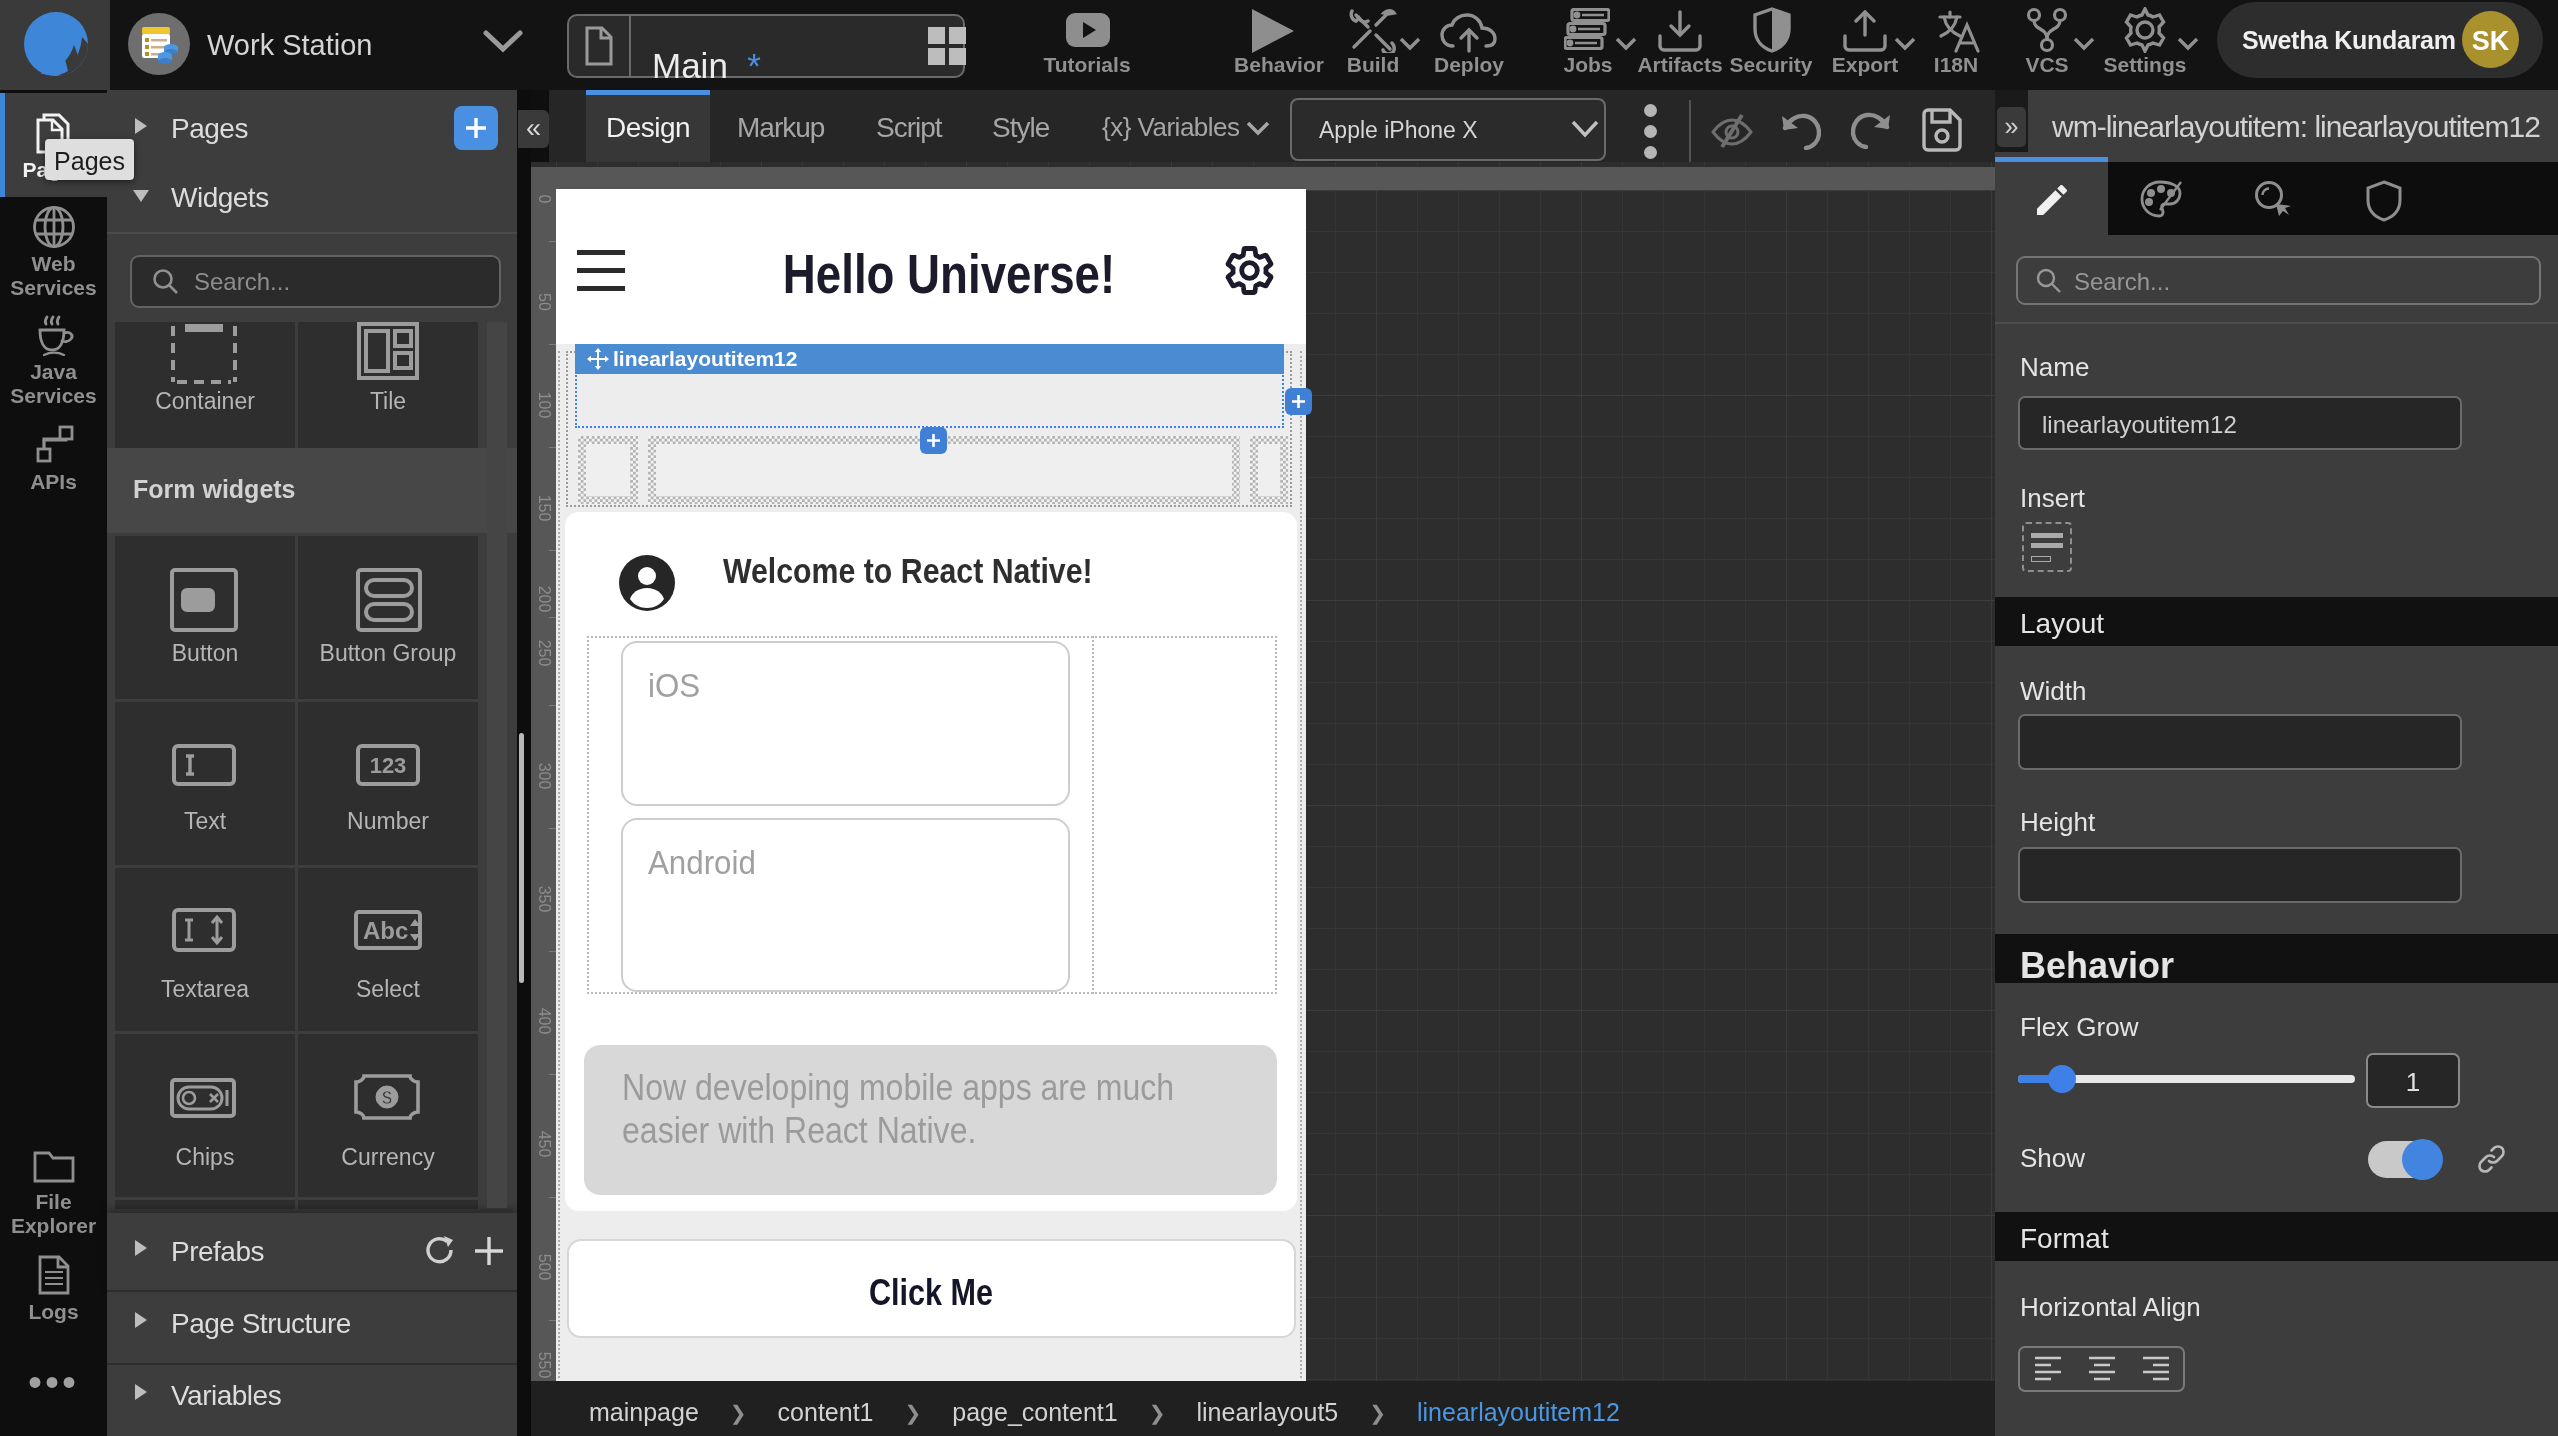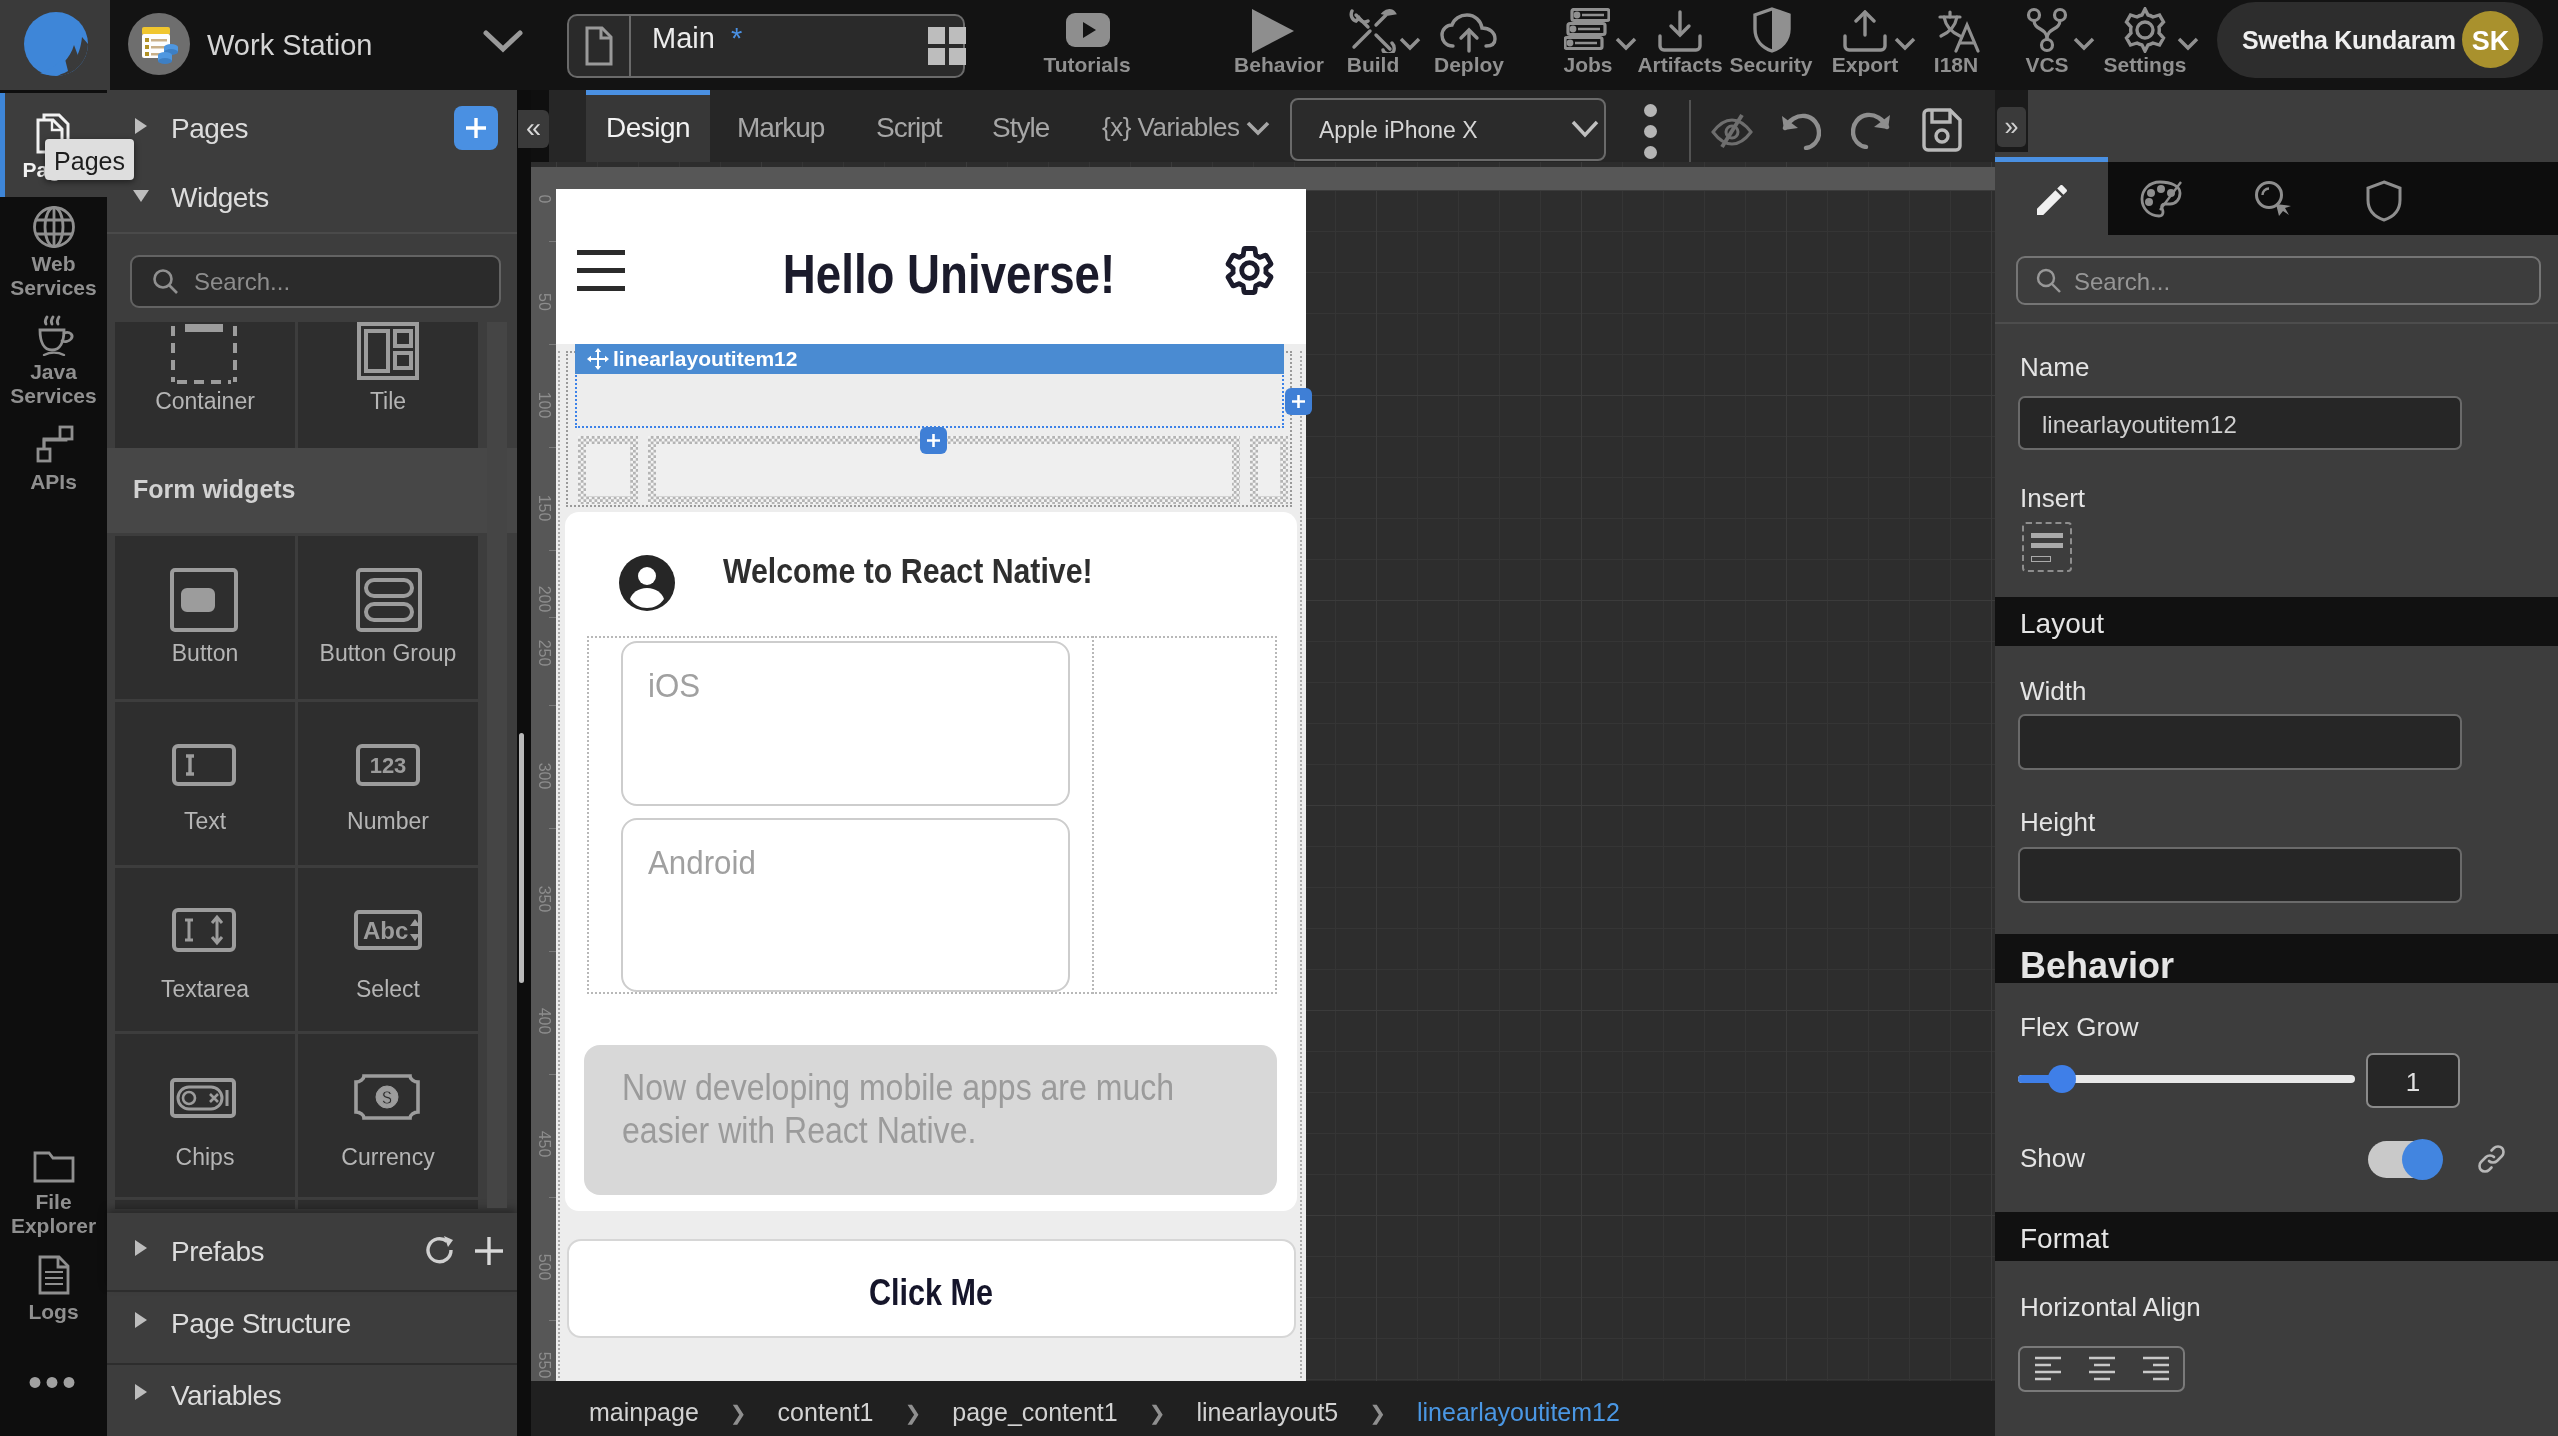--- a/index.html
+++ b/index.html
@@ -44,21 +44,21 @@
 <svg class="abs" style="left:483px;top:30px;" width="40" height="24" viewBox="0 0 40 24">
       <path d="M3 3 L20 19 L37 3" fill="none" stroke="#9a9a9a" stroke-width="5" stroke-linecap="round"></path>
     </svg>
 
 <div class="abs" style="left:567px;top:14px;width:398px;height:64px;background:#2a2a2a;border:2px solid #6a6a6a;border-radius:10px;"></div>
 <div class="abs" style="left:629px;top:16px;width:2px;height:60px;background:#6a6a6a;"></div>
 <svg class="abs" style="left:584px;top:26px;" width="30" height="40" viewBox="0 0 30 40">
       <path d="M3 2 H18 L27 11 V38 H3 Z" fill="none" stroke="#9a9a9a" stroke-width="3"></path>
       <path d="M17 3 V12 H26" fill="none" stroke="#9a9a9a" stroke-width="3"></path>
     </svg>
-<div class="abs" style="left:652px;top:22px;font-size:29px;color:#ececec;">Main&nbsp;&nbsp;<span style="color:#4a90e2;">*</span></div>
+<div class="abs" style="left:652px;top:46px;font-size:35px;color:#ececec;">Main&nbsp;&nbsp;<span style="color:#4a90e2;">*</span></div>
 <svg class="abs" style="left:928px;top:27px;" width="38" height="38" viewBox="0 0 38 38">
       <g fill="#bdbdbd">
         <rect x="0" y="0" width="17" height="17"></rect>
         <rect x="21" y="0" width="17" height="17"></rect>
         <rect x="0" y="21" width="17" height="17"></rect>
         <rect x="21" y="21" width="17" height="17"></rect>
       </g>
     </svg>
 
 <style>
@@ -576,20 +576,21 @@
 <div class="abs" style="left:1995px;top:90px;width:563px;height:1346px;background:#3d3d3d;"></div>
 <style>
 .rlabel { position:absolute; font-size:26px; color:#e4e4e4; }
 .rband { position:absolute; left:1995px; width:563px; height:49px; background:#111111; }
 .rinput { position:absolute; left:2018px; width:444px; background:#262626; border:2px solid #6a6a6a; border-radius:7px; }
 </style>
 
 <div class="abs" style="left:1995px;top:90px;width:563px;height:72px;background:#3d3d3d;"></div>
 <div class="abs" style="left:1995px;top:90px;width:33px;height:62px;background:#1a1a1a;"></div>
 <div class="abs" style="left:1997px;top:107px;width:29px;height:40px;background:#3a3a3a;border-radius:5px;color:#d0d0d0;font-size:25px;text-align:center;line-height:38px;">»</div>
+<div class="abs" style="left:2052px;top:110px;font-size:30px;color:#d2d2d2;white-space:nowrap;letter-spacing:-1px;">wm-linearlayoutitem: linearlayoutitem12</div>
 
 <div class="abs" style="left:1995px;top:162px;width:563px;height:73px;background:#0d0d0d;"></div>
 <div class="abs" style="left:1995px;top:157px;width:113px;height:78px;background:#3d3d3d;border-top:5px solid #4a90e2;"></div>
 <svg class="abs" style="left:2032px;top:180px;" width="40" height="40" viewBox="0 0 24 24">
       <path fill="#f0f0f0" d="M3 17.25V21h3.75L17.81 9.94l-3.75-3.75L3 17.25zM20.71 7.04c.39-.39.39-1.02 0-1.41l-2.34-2.34c-.39-.39-1.02-.39-1.41 0l-1.83 1.83 3.75 3.75 1.83-1.83z"></path>
     </svg>
 <svg class="abs" style="left:2140px;top:180px;" width="44" height="40" viewBox="0 0 44 40">
       <g stroke="#8e8e8e" stroke-width="2.8" fill="none">
         <path d="M20 2 C9 2 2 10 2 19 C2 29 10 36 19 36 C22 36 23 34 23 32 C23 30 22 29 22 28 C21 26 22 24 25 24 H30 C36 24 40 19 40 13 C40 6 31 2 20 2 Z"></path>
         <circle cx="11" cy="13" r="2.6" fill="#8e8e8e"></circle>

